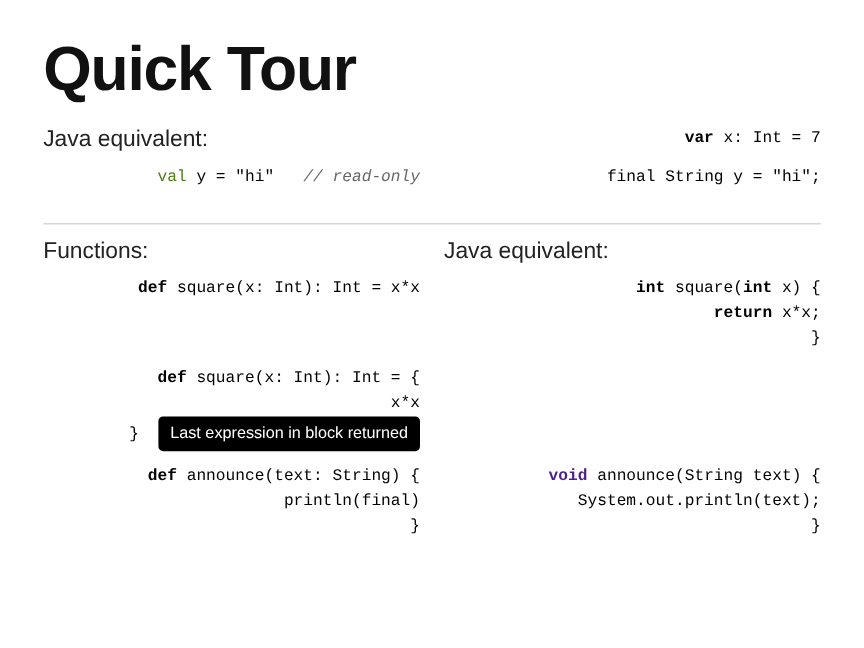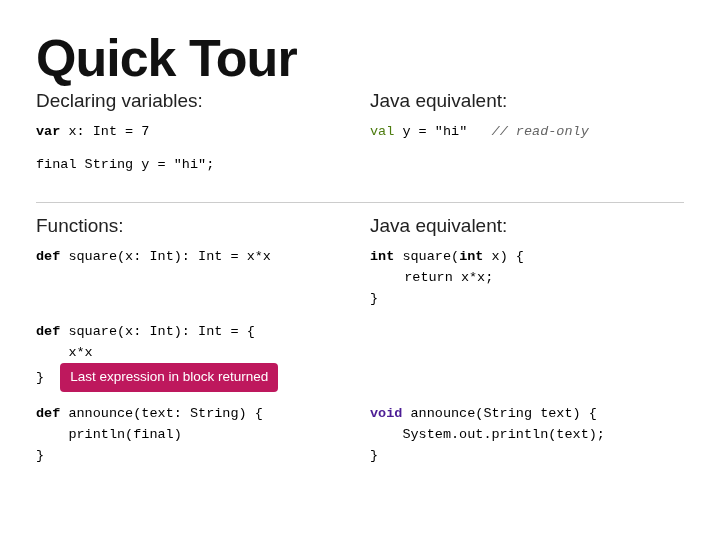--- a/index.html
+++ b/index.html
@@ -8,21 +8,21 @@
       font-family: Arial, sans-serif;
       width: 720px;
       height: 540px;
       overflow: hidden;
       padding: 28px 36px;
     }
     .page-title {
       font-size: 52px;
       font-weight: bold;
       color: #111;
-      margin-bottom: 2px;
+      margin-bottom: 18px;
       letter-spacing: -1px;
     }
     .two-col {
       display: grid;
       grid-template-columns: 1fr 1fr;
       gap: 0 20px;
     }
     .section-header {
       font-size: 19px;
       color: #222;
@@ -36,50 +36,49 @@
     .code-block {
       margin-bottom: 12px;
       line-height: 1.55;
     }
     .kw-var { color: #000; font-weight: bold; }
     .kw-val { color: #4d7c0f; font-weight: normal; }
     .kw-def { color: #000; font-weight: bold; }
     .kw-int { color: #000; font-weight: bold; }
     .kw-final { color: #000; font-weight: normal; }
     .kw-void { color: #4c1d95; font-weight: bold; }
-    .kw-return { color: #000; font-weight: normal; }
+    .kw-return { color: #000; font-weight: bold; }
     .comment { color: #666; font-style: italic; }
     .divider {
       border: none;
       border-top: 1px solid #ccc;
       margin: 14px 0 12px 0;
       grid-column: 1 / -1;
     }
     .tooltip-box {
-      background: #be185d;
+      background: #000000;
       color: #fff;
       font-size: 13.5px;
       padding: 4px 10px;
       border-radius: 4px;
       display: inline-block;
       margin-left: 8px;
       font-family: Arial, sans-serif;
       vertical-align: middle;
     }
     .indent { padding-left: 18px; }
-    .code-line { display: block; white-space: pre; }
+    .code-line { display: block; white-space: pre; text-align: right; }
   </style>
 </head>
 <body>
 
 <div class="page-title">Quick Tour</div>
 
 <div class="two-col">
 
-  <div class="section-header">Declaring variables:</div>
   <div class="section-header">Java equivalent:</div>
 
   <div class="code-block">
     <code>
       <span class="code-line"><span class="kw-var">var</span> x: Int = 7</span>
     </code>
   </div>
 
   <div class="code-block">
     <code>

